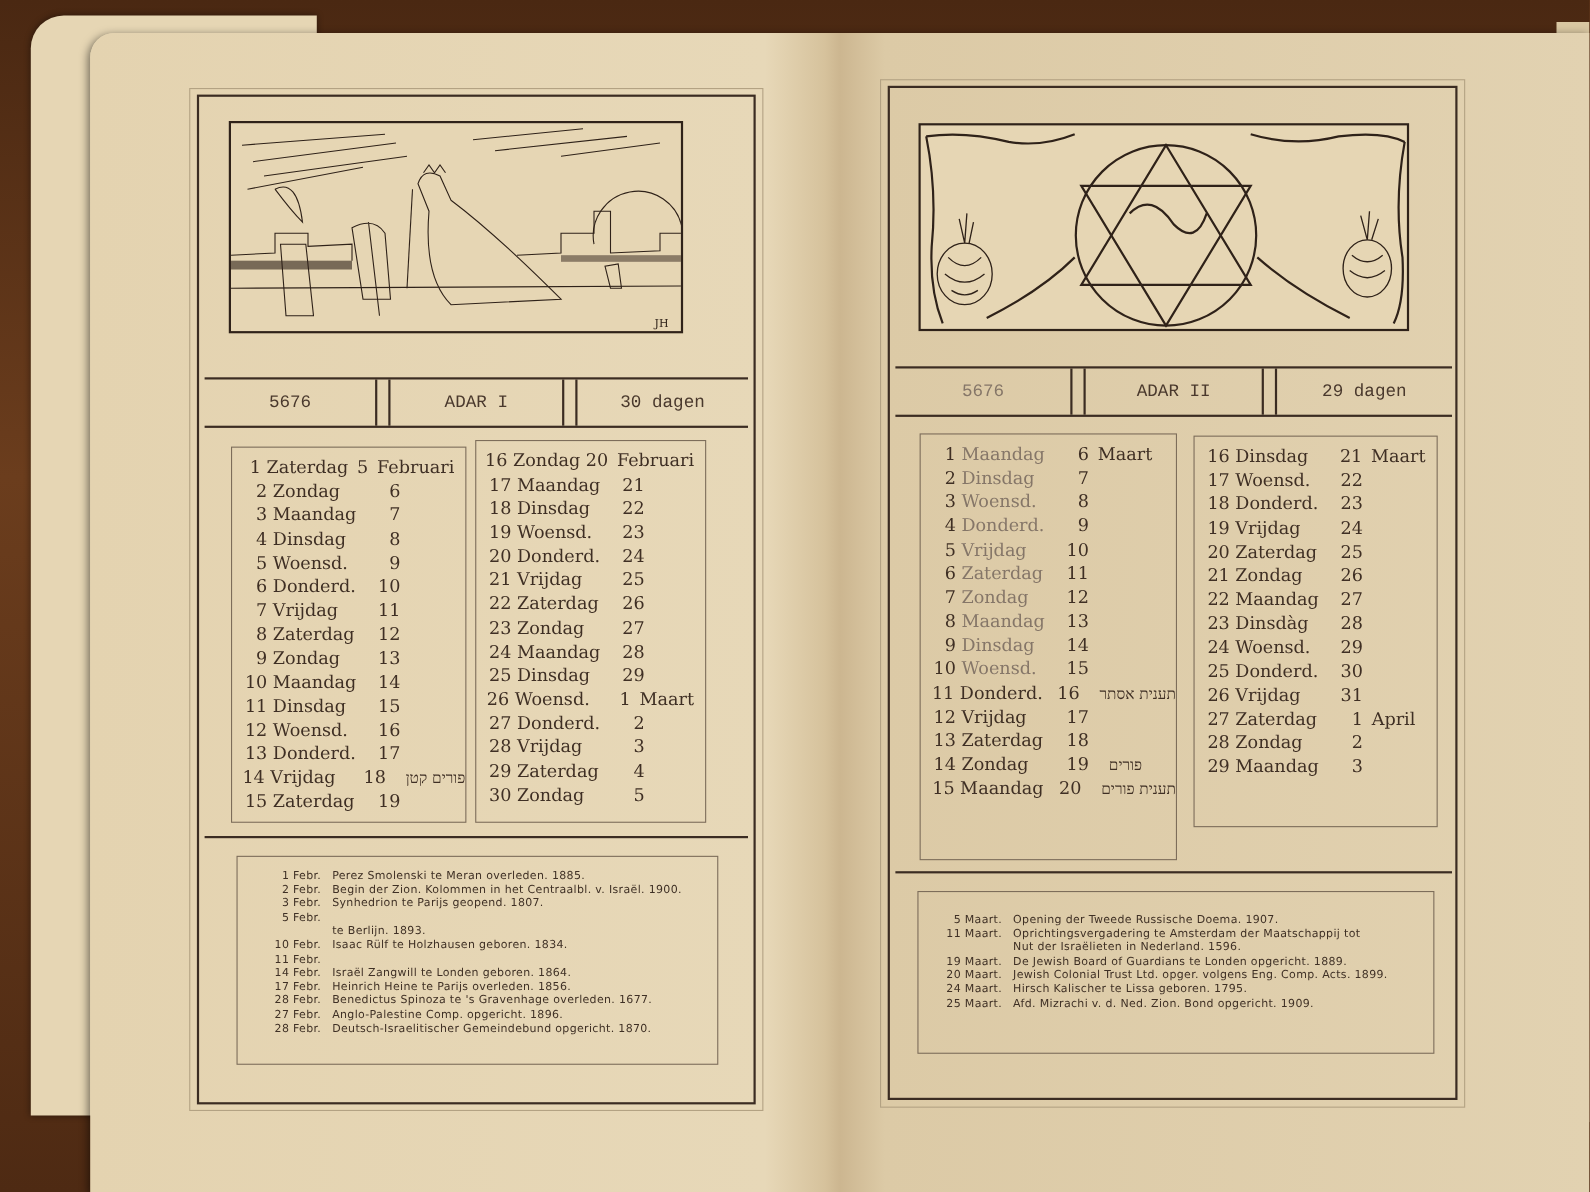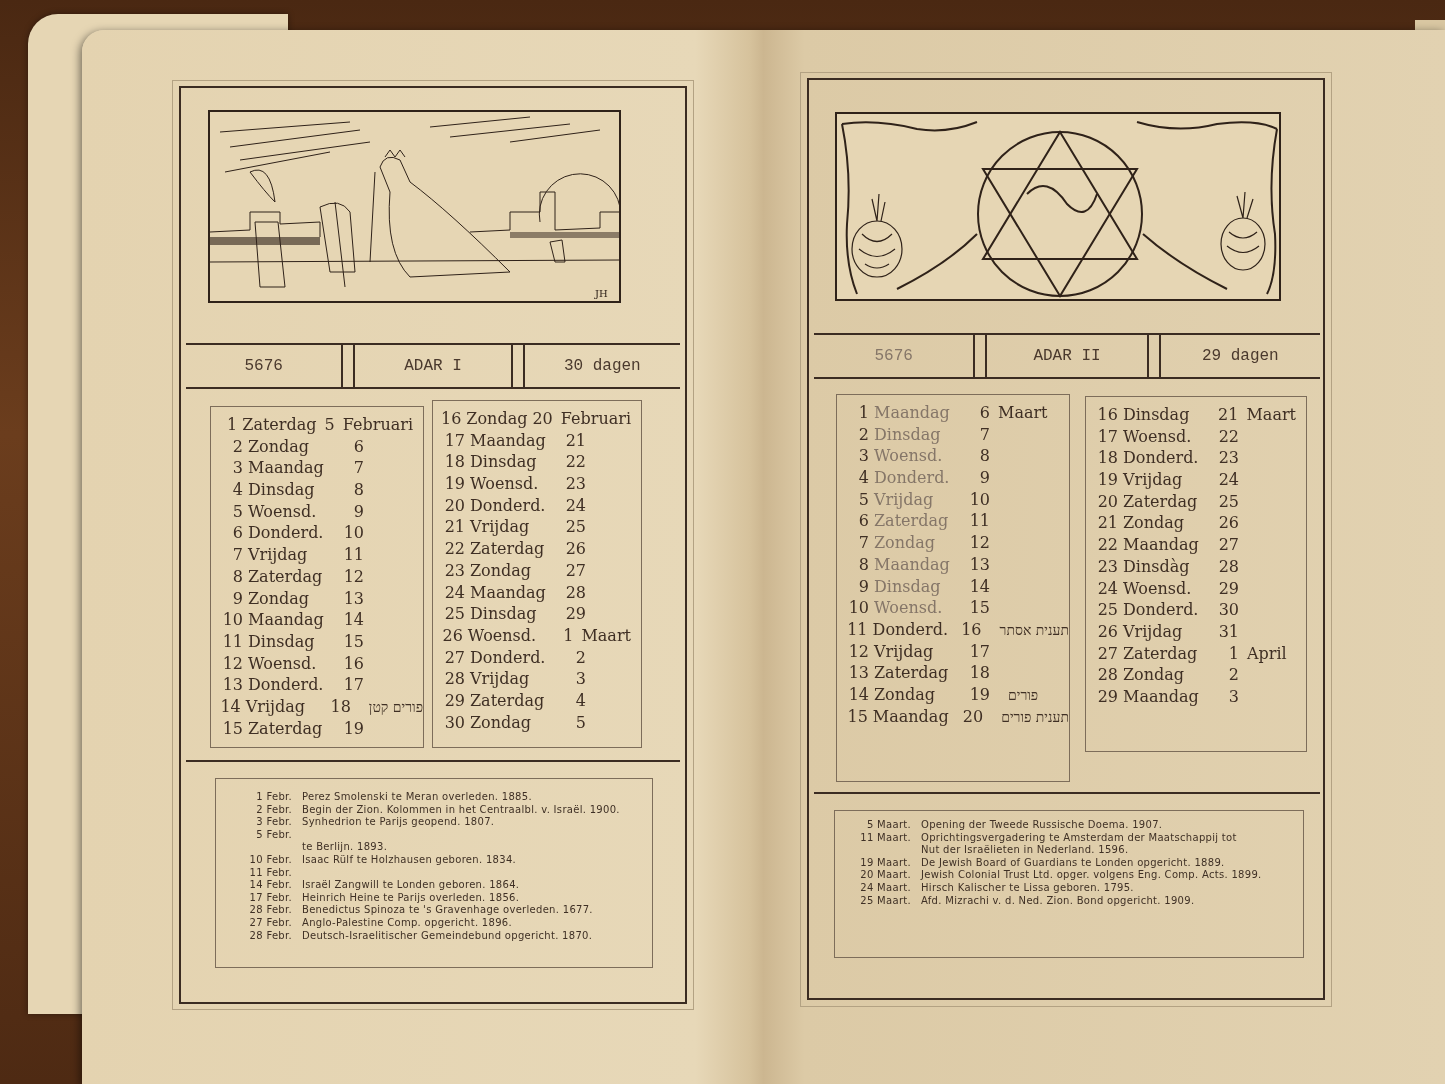--- a/index.html
+++ b/index.html
@@ -645,21 +645,21 @@
           <span class="dn">29</span>
           <span class="dname">Maandag</span>
           <span class="dgreg">3</span>
           <span class="dmonth"></span>
           <span class="dheb"></span>
         </div>
       </div>
 
     <div style="position:absolute; left:52px; top:762px; width:506px; border-top:2.5px solid #3b2c22;"></div>
 
-    <div class="events-box" style="left:72px; top:780px; width:470px; height:148px; padding-top:8px;" id="RE">
+    <div class="events-box" style="left:72px; top:780px; width:470px; height:148px; padding-top:20px;" id="RE">
         <div class="event-row">
           <span class="ev-date">5 Maart.</span>
           <span class="ev-text">Opening der Tweede Russische Doema. 1907.</span>
         </div>
         <div class="event-row">
           <span class="ev-date">11 Maart.</span>
           <span class="ev-text">Oprichtingsvergadering te Amsterdam der Maatschappij tot</span>
         </div>
         <div class="event-row">
           <span class="ev-date"></span>

